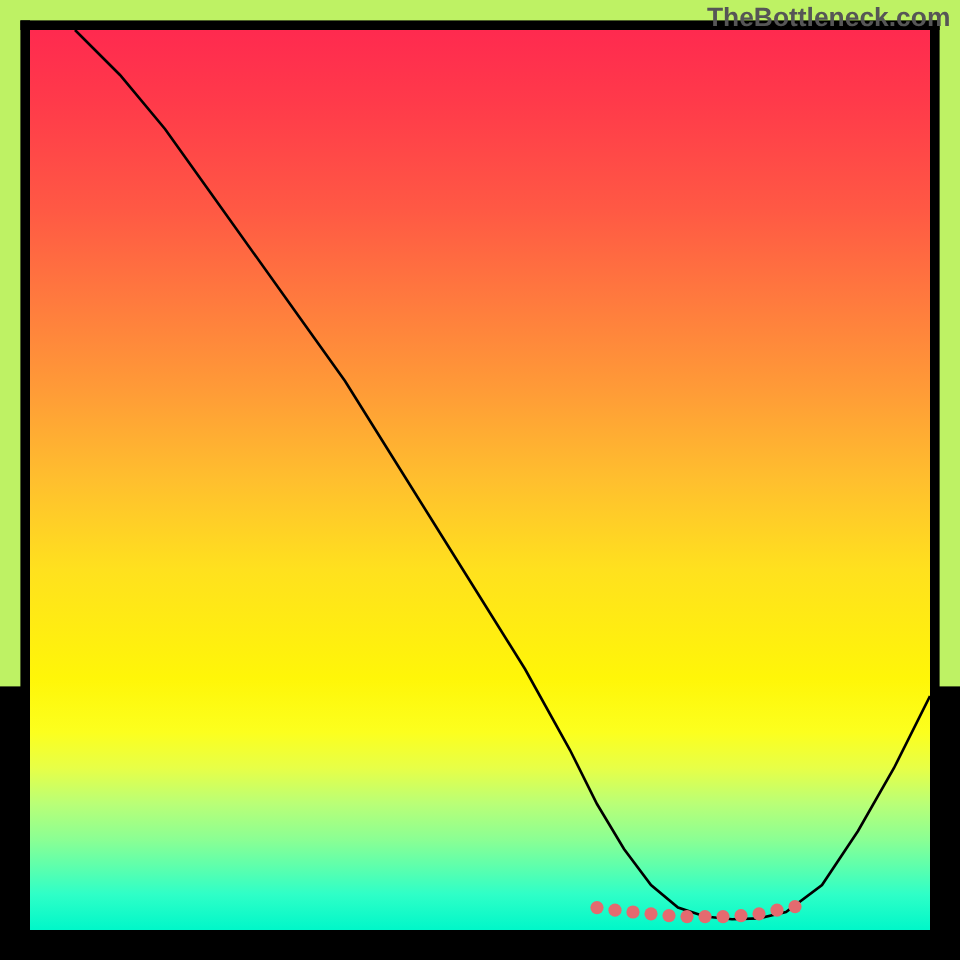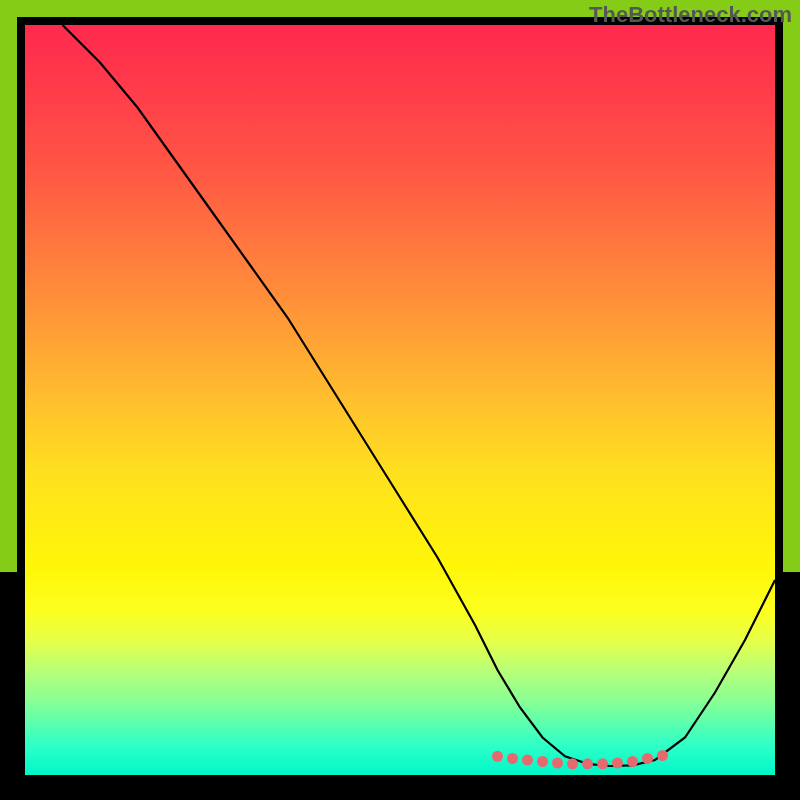--- a/index.html
+++ b/index.html
@@ -7,21 +7,21 @@
     width: 800px;
     height: 800px;
     position: relative;
     font-family: Arial, sans-serif;
     background: #000;
   }
   .container {
     width: 800px;
     height: 572px;
     position: relative;
-    background: #84cc16;
+    background: #bef264;
   }
   .watermark {
     position: absolute;
     top: 2px;
     right: 8px;
     font-size: 22px;
     font-weight: bold;
     color: #565656;
     z-index: 10;
   }

